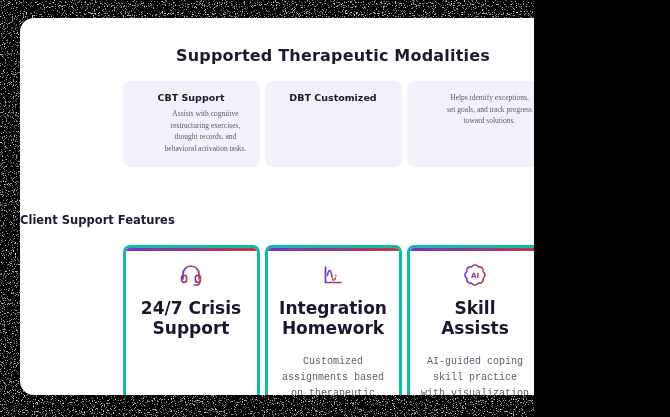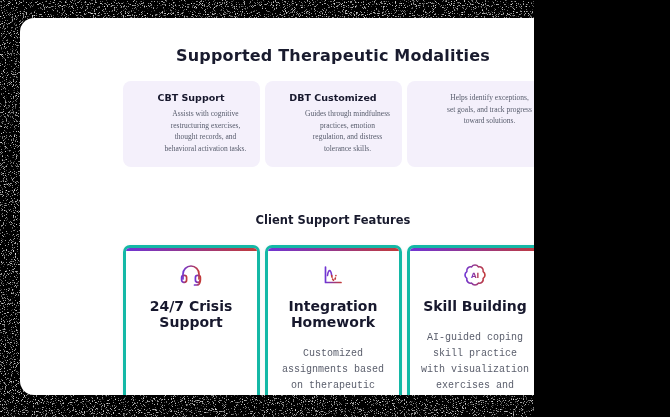--- a/index.html
+++ b/index.html
@@ -59,21 +59,20 @@
   }
   .modality-card p {
     font-size: 7.5px;
     line-height: 1.55;
     color: #565b6b;
     font-family: Liberation Serif, serif;
     margin-left: 29px;
   }
   .features-heading {
     margin-top: 46px;
-    text-align: center;
     font-size: 11.5px;
     font-weight: 700;
     color: #191b2e;
     font-family: "DejaVu Sans", sans-serif;
   }
   .features-row { margin-top: 18px; }
   .feature-card {
     width: 137px;
     min-height: 116px;
     background: #ffffff;
@@ -91,21 +90,21 @@
     height: 3px;
     background: linear-gradient(90deg, #6f35d4, #c23b3b);
   }
   .feature-icon {
     margin-top: 15px;
     width: 24px;
     height: 24px;
     display: inline-block;
   }
   .feature-card h3 {
-    font-size: 14px;
+    font-size: 17px;
     font-weight: 700;
     color: #17182d;
     margin-top: 7px;
     font-family: "DejaVu Sans", sans-serif;
   }
   .feature-card p {
     font-size: 10px;
     line-height: 1.6;
     color: #5a5e6c;
     margin-top: 16px;
@@ -130,21 +129,20 @@
 
     <h1 class="page-title">Supported Therapeutic Modalities</h1>
 
     <div class="cards-row modalities-row">
       <div class="modality-card">
         <h3>CBT Support</h3>
         <p>Assists with cognitive restructuring exercises, thought records, and behavioral activation tasks.</p>
       </div>
       <div class="modality-card">
         <h3>DBT Customized</h3>
-        <p>Guides through mindfulness practices, emotion regulation, and distress tolerance skills.</p>
       </div>
       <div class="modality-card">
         <p>Helps identify exceptions, set goals, and track progress toward solutions.</p>
       </div>
     </div>
 
     <h2 class="features-heading">Client Support Features</h2>
 
     <div class="cards-row features-row">
 
@@ -187,19 +185,19 @@
         <svg class="feature-icon" viewBox="0 0 24 24" fill="none">
           <defs>
             <linearGradient id="g3" x1="0" y1="0" x2="1" y2="0">
               <stop offset="0" stop-color="#6f35d4"></stop>
               <stop offset="1" stop-color="#c23b3b"></stop>
             </linearGradient>
           </defs>
           <path d="M3.85 8.62a4 4 0 0 1 4.78-4.77 4 4 0 0 1 6.74 0 4 4 0 0 1 4.78 4.78 4 4 0 0 1 0 6.74 4 4 0 0 1-4.77 4.78 4 4 0 0 1-6.75 0 4 4 0 0 1-4.78-4.77 4 4 0 0 1 0-6.76Z" stroke="url(#g3)" stroke-width="1.6" stroke-linejoin="round"></path>
           <text x="12" y="14.6" text-anchor="middle" font-size="7.2" font-weight="bold" font-family="DejaVu Sans, sans-serif" fill="url(#g3)">AI</text>
         </svg>
-        <h3>Skill Building</h3>
+        <h3>Skill Assists</h3>
         <p>AI-guided coping skill practice with visualization exercises and real-time feedback aligned with their chosen therapeutic approach.</p>
       </div>
 
     </div>
   </div>
 </div>
 
 </body></html>

